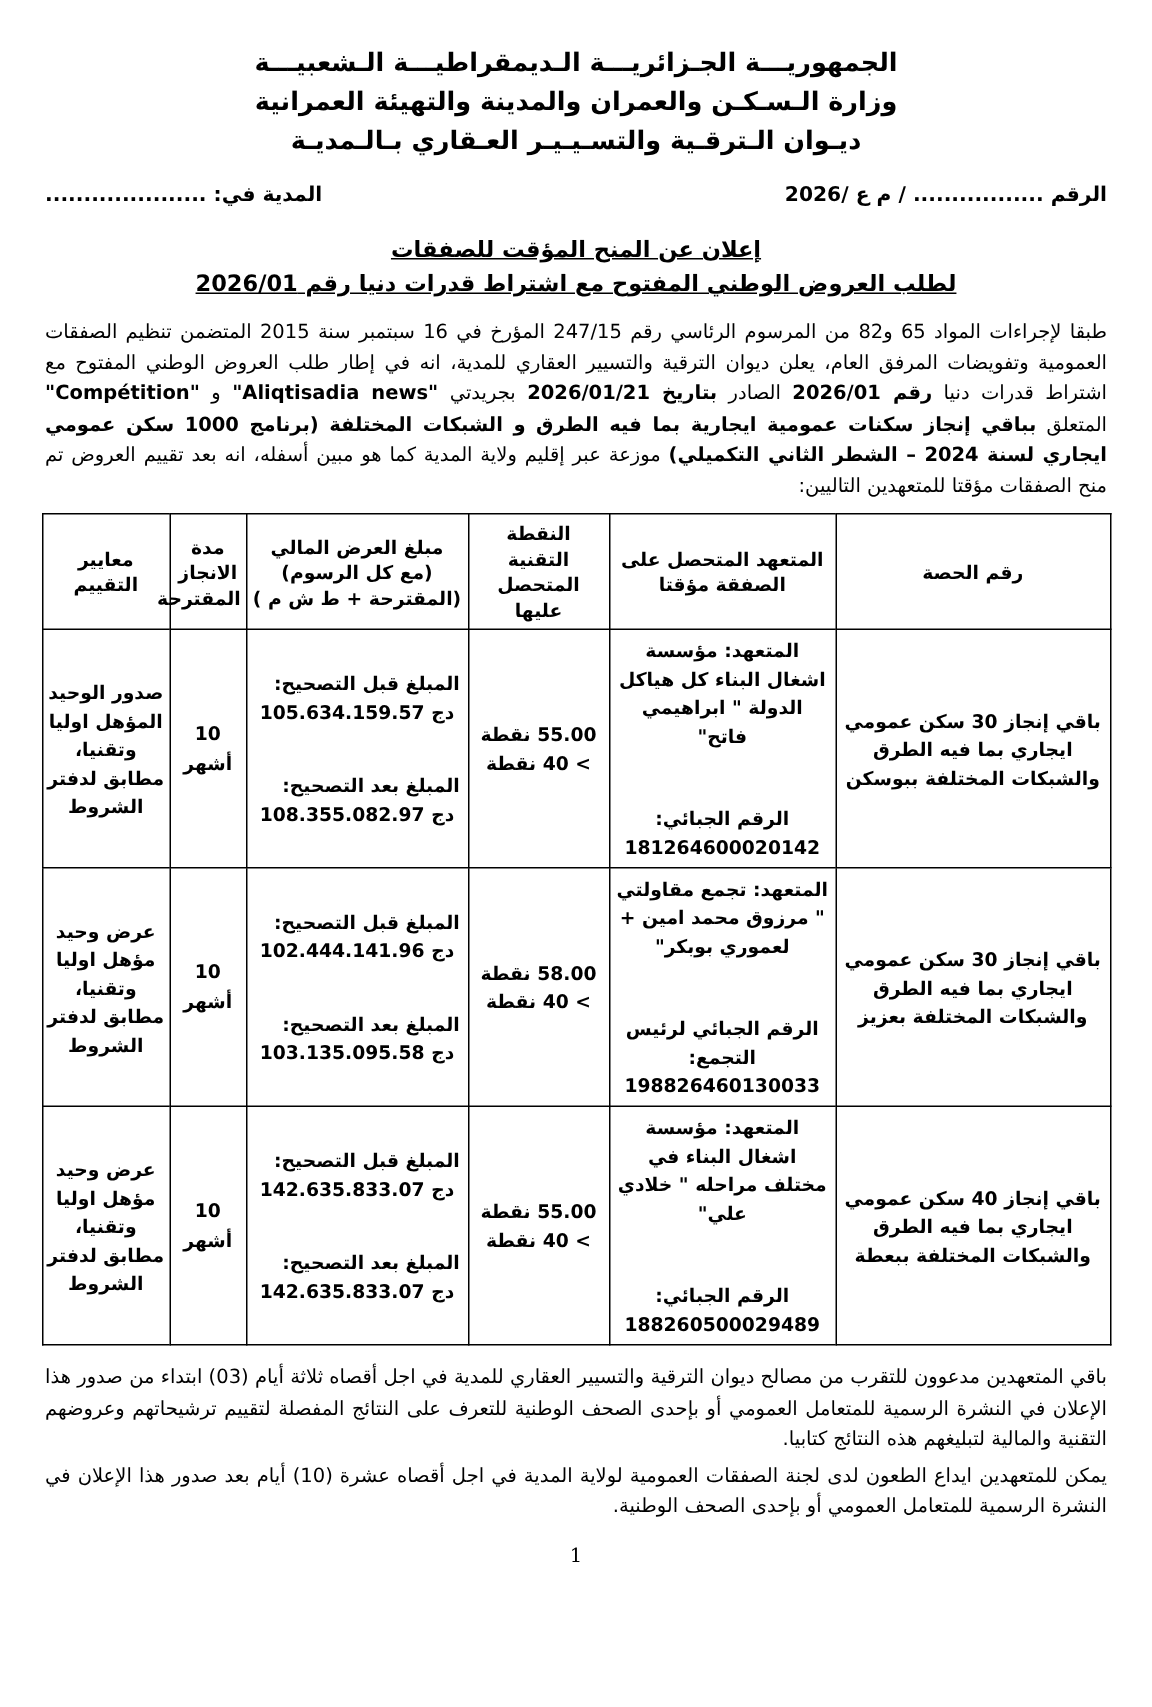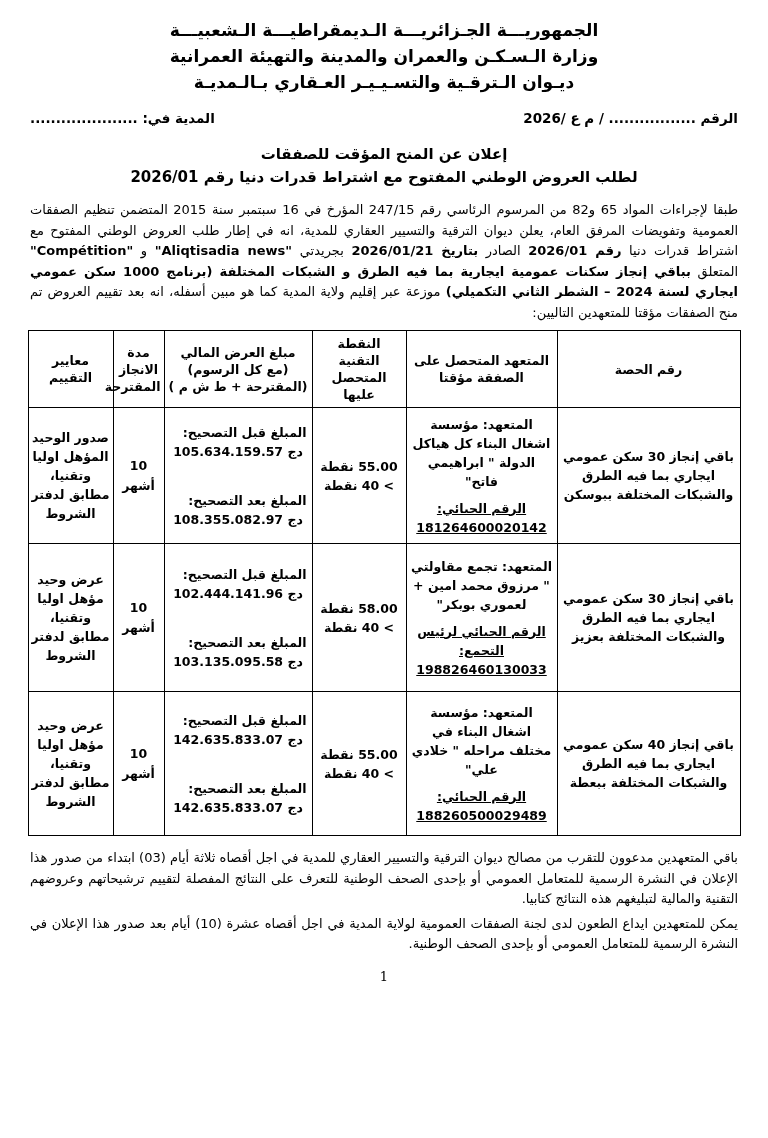--- a/index.html
+++ b/index.html
@@ -3,38 +3,38 @@
 <meta charset="utf-8">
 <style>
   * { margin:0; padding:0; box-sizing:border-box; }
   html,body { background:#ffffff; }
   .page {
     position:relative; width:768px; height:1138px; overflow:hidden;
     background:#ffffff; color:#000;
     direction:rtl;
     font-family:"DejaVu Sans", sans-serif;
   }
-  .header { text-align:center; font-weight:bold; font-size:17px; line-height:26px; padding-top:17px; }
+  .header { text-align:center; font-weight:bold; font-size:17px; line-height:26px; padding-top:29px; }
   .refline { display:flex; justify-content:space-between; font-weight:bold; font-size:13.5px; margin:15px 30px 0; }
   .taxline { text-align:center; font-weight:bold; font-size:15.5px; text-decoration:underline; margin-top:27px; }
   .titles  { text-align:center; font-weight:bold; font-size:15px; line-height:23px; margin-top:17px; }
-  .titles .t { }
+  .titles .t { text-decoration:underline; }
   .intro { margin:11px 30px 0; font-size:13px; line-height:20.5px; text-align:justify; }
   .intro .b { font-weight:bold; }
 
   table.awards { border-collapse:collapse; table-layout:fixed; width:712px; margin:7px auto 0; }
   table.awards td {
     border:1.5px solid #000; text-align:center; vertical-align:middle;
     font-size:12.5px; font-weight:bold; padding:4px 3px; line-height:19px;
   }
   tr.hdr td { height:60px; font-size:12.5px; line-height:17px; }
   tr.r1 td { height:136px; }
   tr.r2 td { height:148px; }
   tr.r3 td { height:144px; }
-  .taxpart { margin-top:8px;text-decoration:underline; }
+  .taxpart { margin-top:36px; }
   .amt-label { text-align:right; padding-right:2px; }
   .amt { }
   .amt-group2 { margin-top:30px; }
   .dur-cell div { line-height:20px; }
   .outro { margin:12px 30px 0; font-size:13px; line-height:20.5px; text-align:justify; }
   .outro + .outro { margin-top:4px; }
   .pagenum { text-align:center; margin-top:14px; font-size:13px; font-family:"DejaVu Serif", serif; }
   .footer { text-align:center; margin-top:26px; font-weight:bold; font-size:18px; color:#2a6be6; letter-spacing:-0.2px; }
 </style>
 </head>

